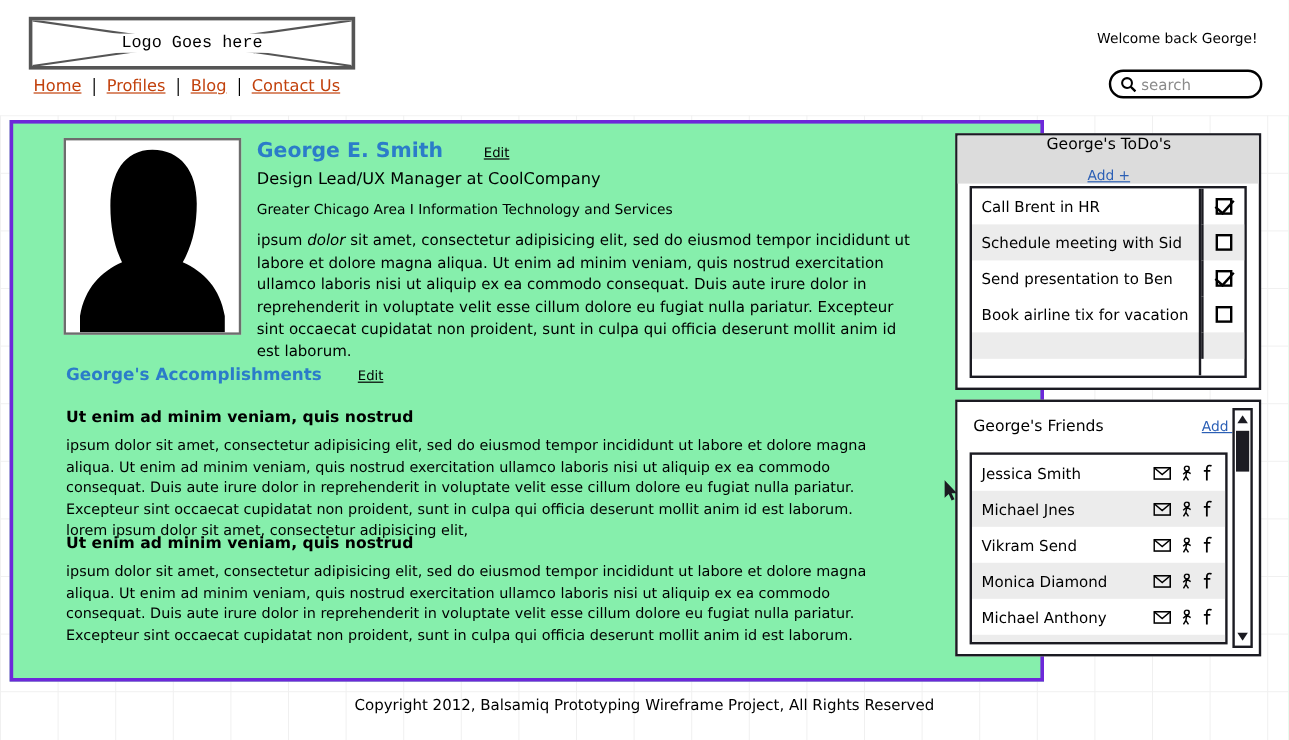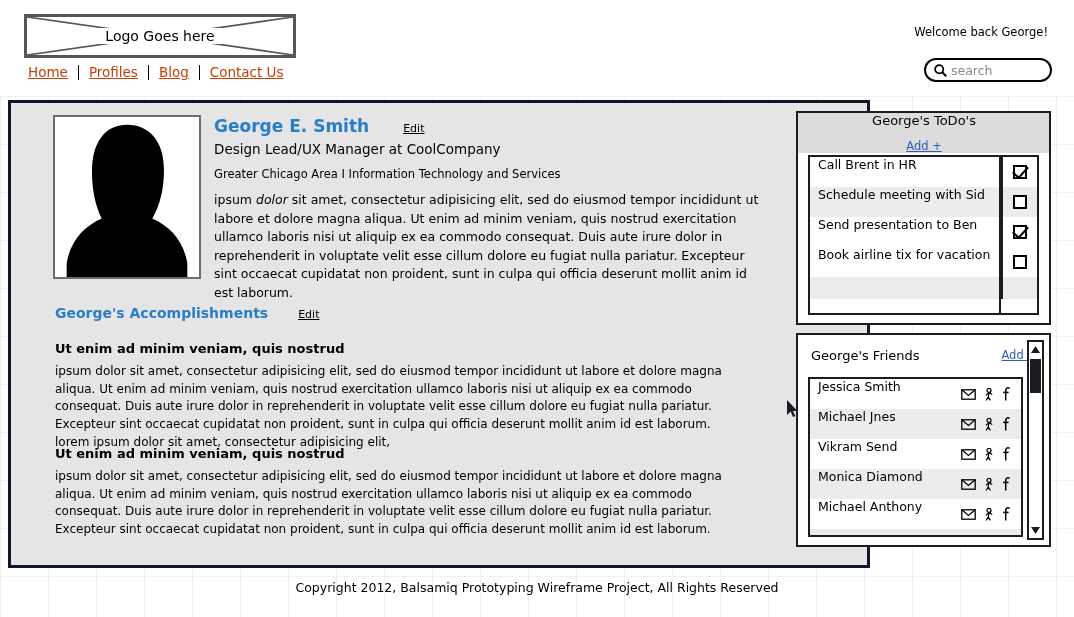--- a/index.html
+++ b/index.html
@@ -24,20 +24,21 @@
     width: 1074px; height: 96px;
     background: #ffffff;
   }
 
   #logo-box {
     position: absolute;
     left: 24px; top: 14px;
     width: 272px; height: 44px;
     border: 3px solid #555555;
     background: #ffffff;
+    font-family: Liberation Mono, monospace;
   }
   #logo-box svg {
     position: absolute; left: 0; top: 0;
     width: 100%; height: 100%;
   }
   #logo-text {
     position: absolute;
     left: 0; top: 0;
     width: 100%; height: 100%;
     display: flex; align-items: center; justify-content: center;
@@ -95,22 +96,22 @@
     color: #8a8a8a;
     width: 100%;
   }
   #search-input::placeholder { color: #8a8a8a; }
 
   
   #main-frame {
     position: absolute;
     left: 8px; top: 100px;
     width: 862px; height: 468px;
-    border: 3px solid #0f172a;
-    background: #e5e5e5;
+    border: 3px solid #6d28d9;
+    background: #86efac;
   }
 
   
   #profile-photo {
     position: absolute;
     left: 42px; top: 12px;
     width: 148px; height: 164px;
     border: 2px solid #6d6d6d;
     background: #ffffff;
     overflow: hidden;
@@ -223,21 +224,21 @@
     position: absolute;
     left: 10px; top: 42px;
     right: 10px; bottom: 8px;
     border: 2px solid #1b1b22;
     background: #ffffff;
     overflow: hidden;
   }
   #friends-panel .list-box { right: 26px; }
 
   .list-row {
-    display: flex; 
+    display: flex; align-items: center;
     justify-content: space-between;
     height: 30px;
     padding: 0 0 0 8px;
     font-size: 12.5px;
     color: #000000;
   }
   .list-row.alt { background: #ececec; }
   .list-row.empty { height: 22px; }
 
   .todo-label { white-space: nowrap; overflow: hidden; }

